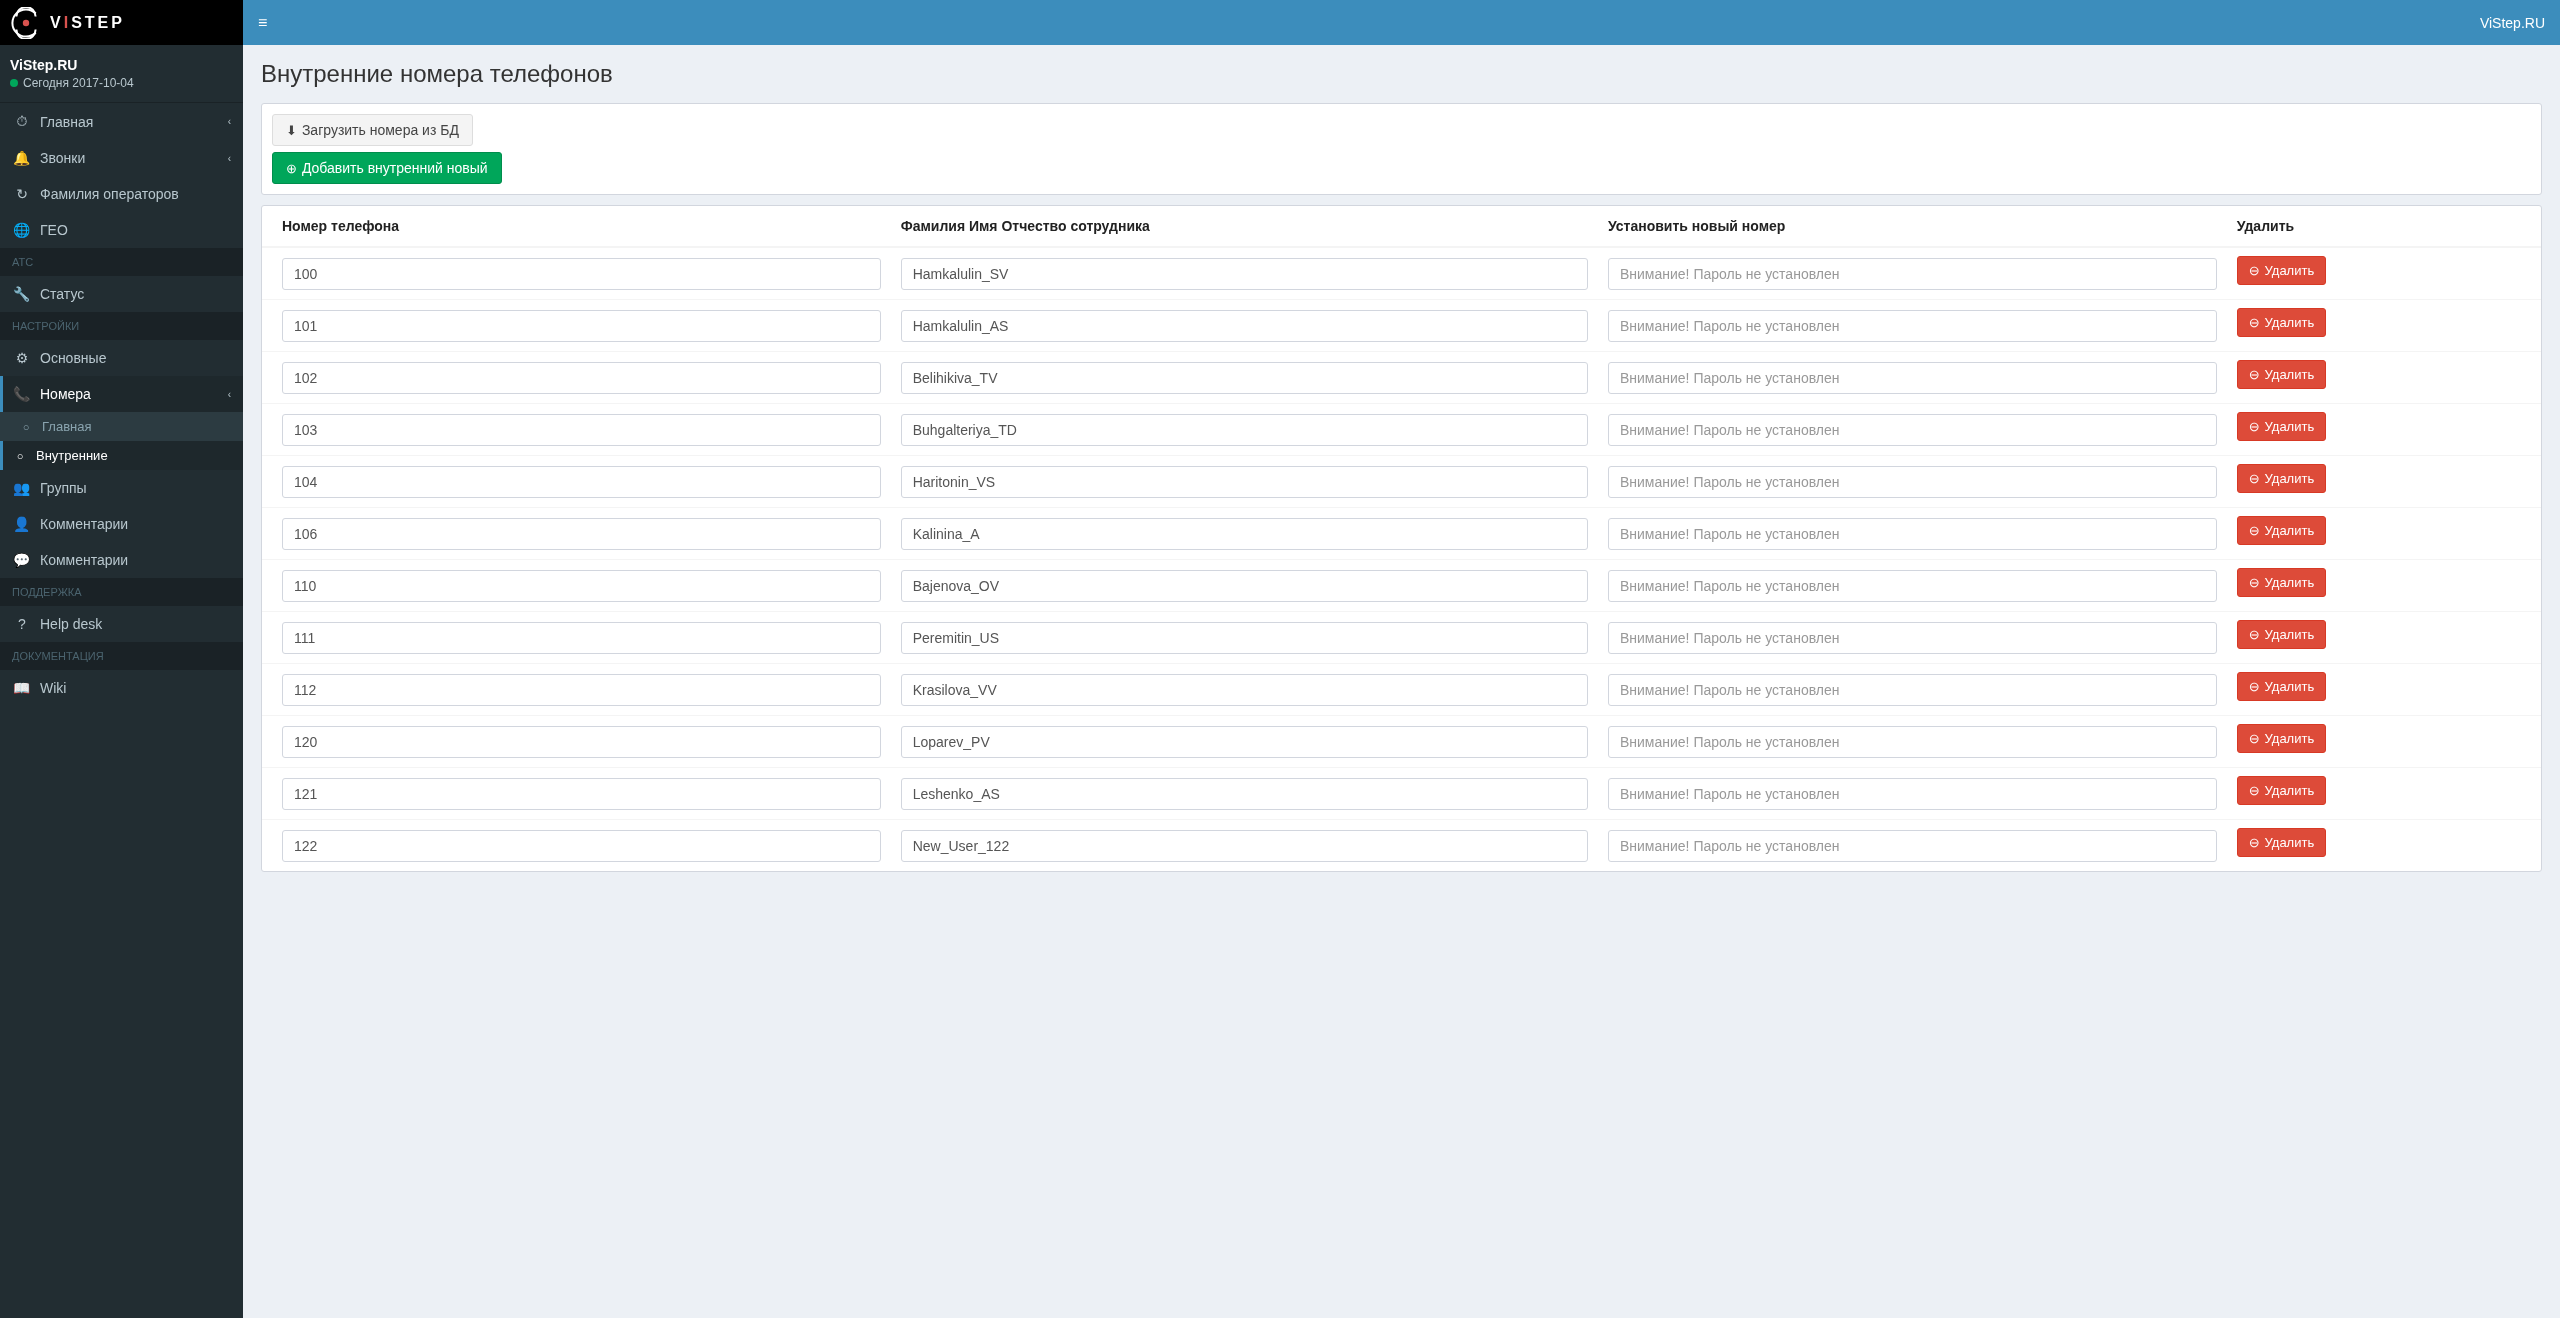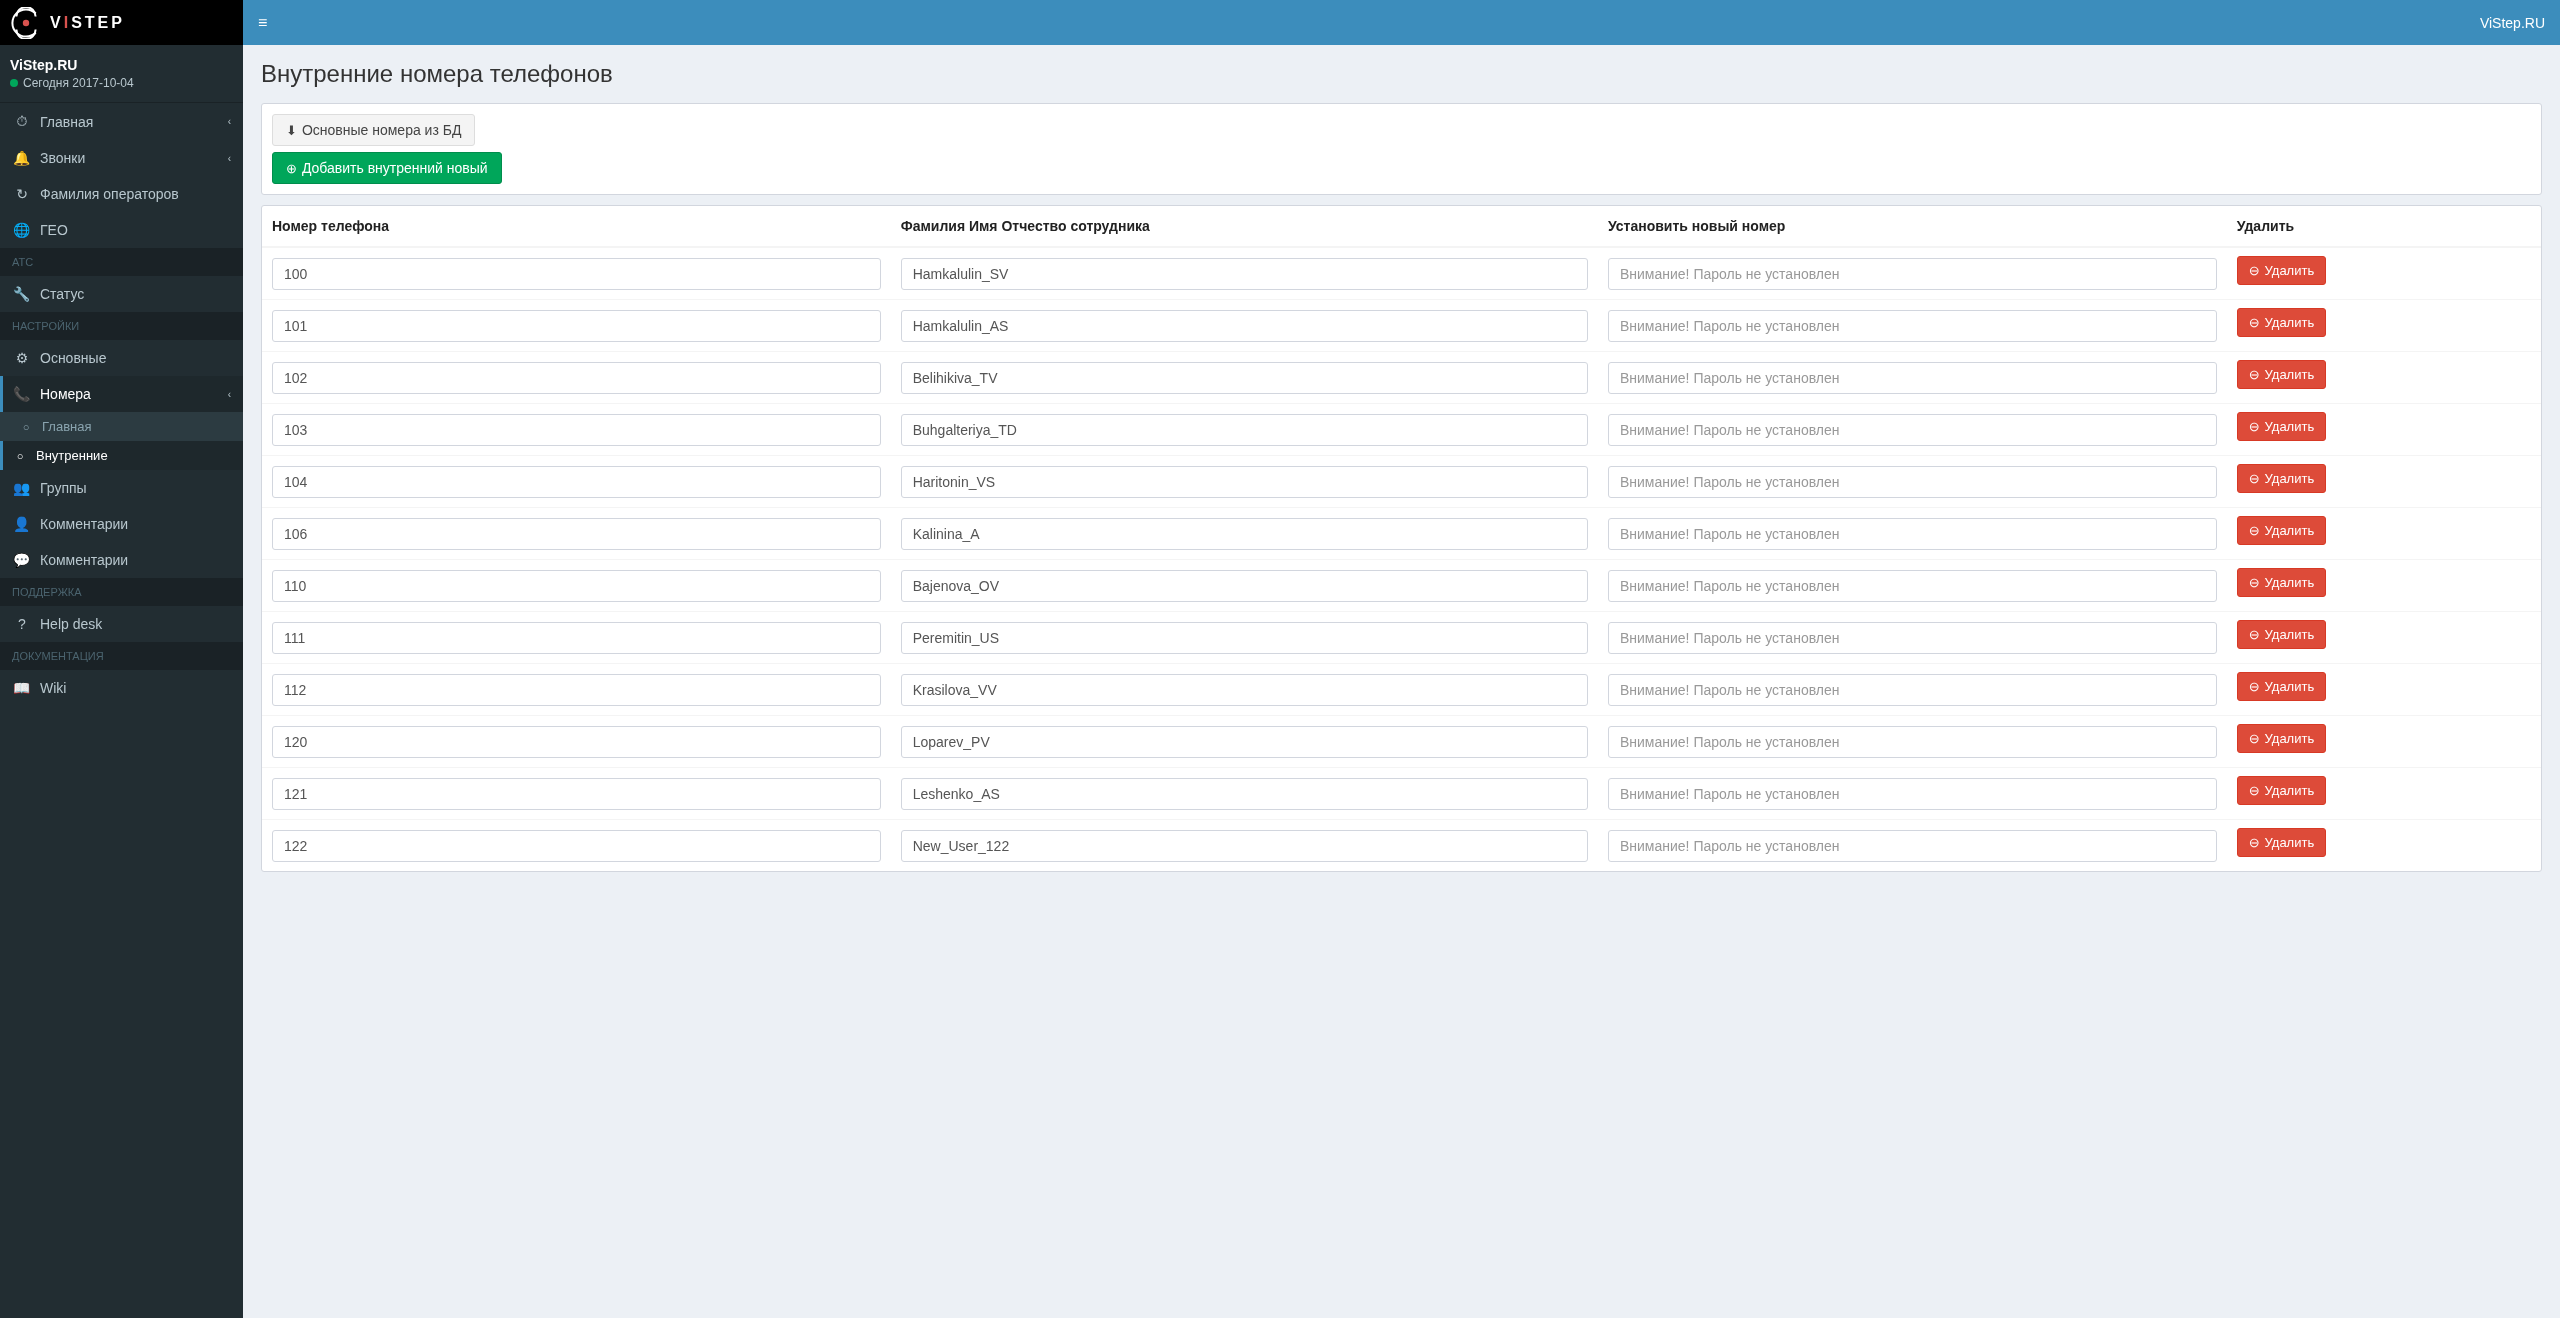--- a/index.html
+++ b/index.html
@@ -42,21 +42,21 @@
 .btn { display: inline-flex; align-items: center; padding: 7px 13px; border-radius: 3px; font-size: 14px; cursor: pointer; border: 1px solid transparent; margin-right: 5px; margin-bottom: 6px; }
 .btn-default { background: #f4f4f4; color: #444; border-color: #ddd; }
 .btn-success { background: #00a65a; color: #fff; border-color: #008d4c; }
 .btn-danger { background: #dd4b39; color: #fff; border-color: #d73925; font-size: 13px; padding: 6px 11px; }
 .btn .icon { margin-right: 5px; font-size: 13px; }
 
 .table-box { background: #fff; border: 1px solid #d2d6de; border-radius: 3px; }
 .tbl { width: 100%; border-collapse: separate; border-spacing: 0; }
 .tbl th { text-align: left; font-weight: 700; padding: 12px 10px; font-size: 14px; border-bottom: 1px solid #f4f4f4; color: #222; }
 .tbl td { padding: 8px 10px; vertical-align: middle; border-top: 1px solid #f4f4f4; }
-.tbl td:first-child, .tbl th:first-child { padding-left: 10px; }
+.tbl td:first-child, .tbl th:first-child { padding-left: 20px; }
 .col-phone { width: 24%; }
 .col-name { width: 27%; }
 .col-pass { width: 24%; }
 .col-del { width: 12%; }
 .form-control { width: 100%; padding: 7px 11px; border: 1px solid #d2d6de; border-radius: 3px; font-size: 14px; background: #fff; color: #555; }
 .form-control::placeholder { color: #999; }
 </style>
 </head>
 <body>
 
@@ -181,21 +181,21 @@
     </div>
 
     <div class="content-header">
       <h1>Внутренние номера телефонов</h1>
     </div>
 
     <div class="content">
       <div class="box">
         <button class="btn btn-default">
           <span class="icon">⬇</span>
-          <span>Основные номера из БД</span>
+          <span>Загрузить номера из БД</span>
         </button><br>
         <button class="btn btn-success" style="margin-bottom:0;">
           <span class="icon">⊕</span>
           <span>Добавить внутренний новый</span>
         </button>
       </div>
 
       <div class="table-box">
         <table class="tbl">
           <thead>

